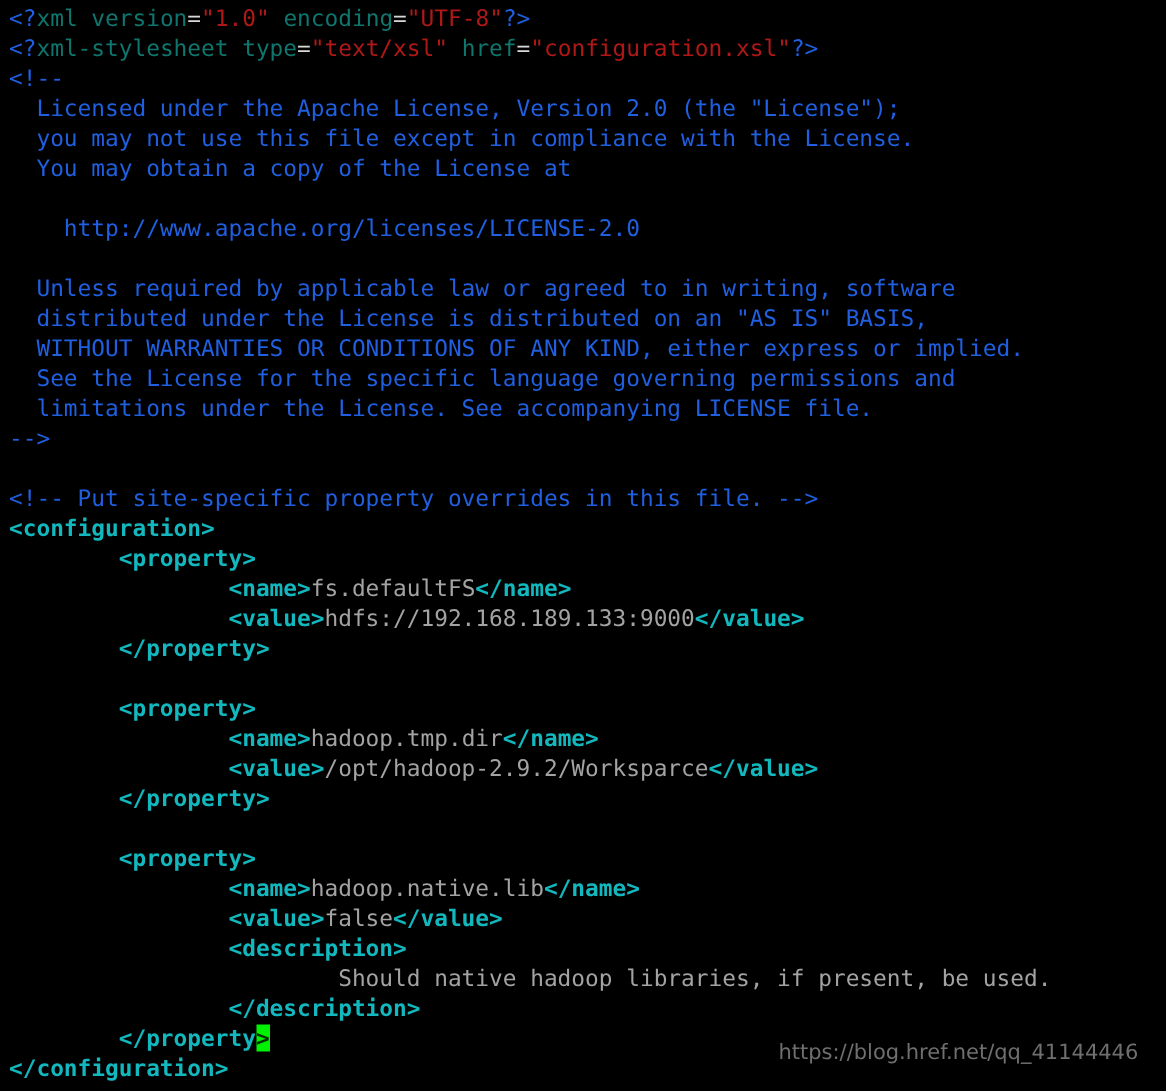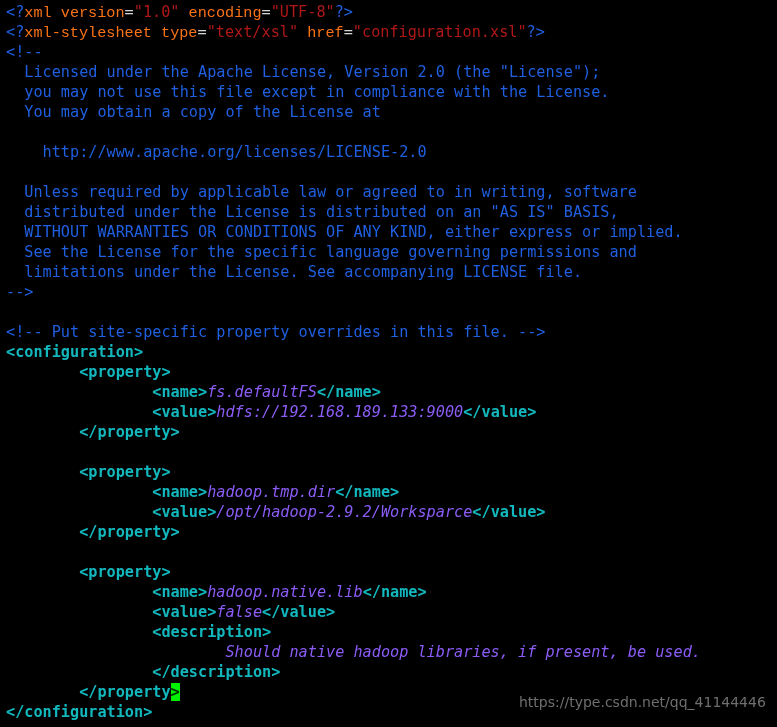--- a/index.html
+++ b/index.html
@@ -32,40 +32,40 @@
     white-space: pre;
     font-family: "DejaVu Sans Mono", "Liberation Mono", monospace;
   }
   .line {
     height: 20px;
     white-space: pre;
     font-family: "DejaVu Sans Mono", "Liberation Mono", monospace;
   }
   
   .t-decl    { color: #1f5fe0; }   
-  .t-tagname { color: #f97316; font-family: Liberation Mono, monospace; }   
+  .t-tagname { color: #0f766e; }   
   .t-attrval { color: #b01818; }   
   .t-plain   { color: #d8d8d8; }   
   .t-comment { color: #1f5fe0; }   
   .t-tag     { color: #12b8bd; font-weight: bold; }   
-  .t-text    { color: #8b5cf6; font-style: italic; }   
+  .t-text    { color: #a3a3a3; }   
   .cursor {
     background: #00f200;
     color: #003000;
   }
   .watermark {
     position: absolute;
     left: 519px;
     top: 694px;
     font-family: "DejaVu Sans", "Liberation Sans", sans-serif;
     font-size: 14px;
     color: #6f6f6f;
     letter-spacing: 0px;
     white-space: pre;
   }
 </style>
 </head>
 <body>
 
 <div id="terminal">
   <div class="code-area"><div class="line"><span class="t-decl">&lt;?</span><span class="t-tagname">xml </span><span class="t-tagname">version</span><span class="t-plain">=</span><span class="t-attrval">"1.0"</span><span class="t-plain"> </span><span class="t-tagname">encoding</span><span class="t-plain">=</span><span class="t-attrval">"UTF-8"</span><span class="t-decl">?&gt;</span></div><div class="line"><span class="t-decl">&lt;?</span><span class="t-tagname">xml-stylesheet </span><span class="t-tagname">type</span><span class="t-plain">=</span><span class="t-attrval">"text/xsl"</span><span class="t-plain"> </span><span class="t-tagname">href</span><span class="t-plain">=</span><span class="t-attrval">"configuration.xsl"</span><span class="t-decl">?&gt;</span></div><div class="line"><span class="t-comment">&lt;!--</span></div><div class="line"><span class="t-comment">  Licensed under the Apache License, Version 2.0 (the "License");</span></div><div class="line"><span class="t-comment">  you may not use this file except in compliance with the License.</span></div><div class="line"><span class="t-comment">  You may obtain a copy of the License at</span></div><div class="line"><span class="t-comment">&nbsp;</span></div><div class="line"><span class="t-comment">    http://www.apache.org/licenses/LICENSE-2.0</span></div><div class="line"><span class="t-comment">&nbsp;</span></div><div class="line"><span class="t-comment">  Unless required by applicable law or agreed to in writing, software</span></div><div class="line"><span class="t-comment">  distributed under the License is distributed on an "AS IS" BASIS,</span></div><div class="line"><span class="t-comment">  WITHOUT WARRANTIES OR CONDITIONS OF ANY KIND, either express or implied.</span></div><div class="line"><span class="t-comment">  See the License for the specific language governing permissions and</span></div><div class="line"><span class="t-comment">  limitations under the License. See accompanying LICENSE file.</span></div><div class="line"><span class="t-comment">--&gt;</span></div><div class="line"><span class="t-comment">&nbsp;</span></div><div class="line"><span class="t-comment">&lt;!-- Put site-specific property overrides in this file. --&gt;</span></div><div class="line"><span class="t-tag">&lt;configuration&gt;</span></div><div class="line"><span class="t-tag">        &lt;property&gt;</span></div><div class="line"><span class="t-tag">                &lt;name&gt;</span><span class="t-text">fs.defaultFS</span><span class="t-tag">&lt;/name&gt;</span></div><div class="line"><span class="t-tag">                &lt;value&gt;</span><span class="t-text">hdfs://192.168.189.133:9000</span><span class="t-tag">&lt;/value&gt;</span></div><div class="line"><span class="t-tag">        &lt;/property&gt;</span></div><div class="line"><span class="t-plain">&nbsp;</span></div><div class="line"><span class="t-tag">        &lt;property&gt;</span></div><div class="line"><span class="t-tag">                &lt;name&gt;</span><span class="t-text">hadoop.tmp.dir</span><span class="t-tag">&lt;/name&gt;</span></div><div class="line"><span class="t-tag">                &lt;value&gt;</span><span class="t-text">/opt/hadoop-2.9.2/Worksparce</span><span class="t-tag">&lt;/value&gt;</span></div><div class="line"><span class="t-tag">        &lt;/property&gt;</span></div><div class="line"><span class="t-plain">&nbsp;</span></div><div class="line"><span class="t-tag">        &lt;property&gt;</span></div><div class="line"><span class="t-tag">                &lt;name&gt;</span><span class="t-text">hadoop.native.lib</span><span class="t-tag">&lt;/name&gt;</span></div><div class="line"><span class="t-tag">                &lt;value&gt;</span><span class="t-text">false</span><span class="t-tag">&lt;/value&gt;</span></div><div class="line"><span class="t-tag">                &lt;description&gt;</span></div><div class="line"><span class="t-text">                        Should native hadoop libraries, if present, be used.</span></div><div class="line"><span class="t-tag">                &lt;/description&gt;</span></div><div class="line"><span class="t-tag">        &lt;/property</span><span class="t-tag cursor">&gt;</span></div><div class="line"><span class="t-tag">&lt;/configuration&gt;</span></div></div>
-  <div class="watermark">https://type.csdn.net/qq_41144446</div>
+  <div class="watermark">https://blog.href.net/qq_41144446</div>
 </div>
 
 </body></html>

